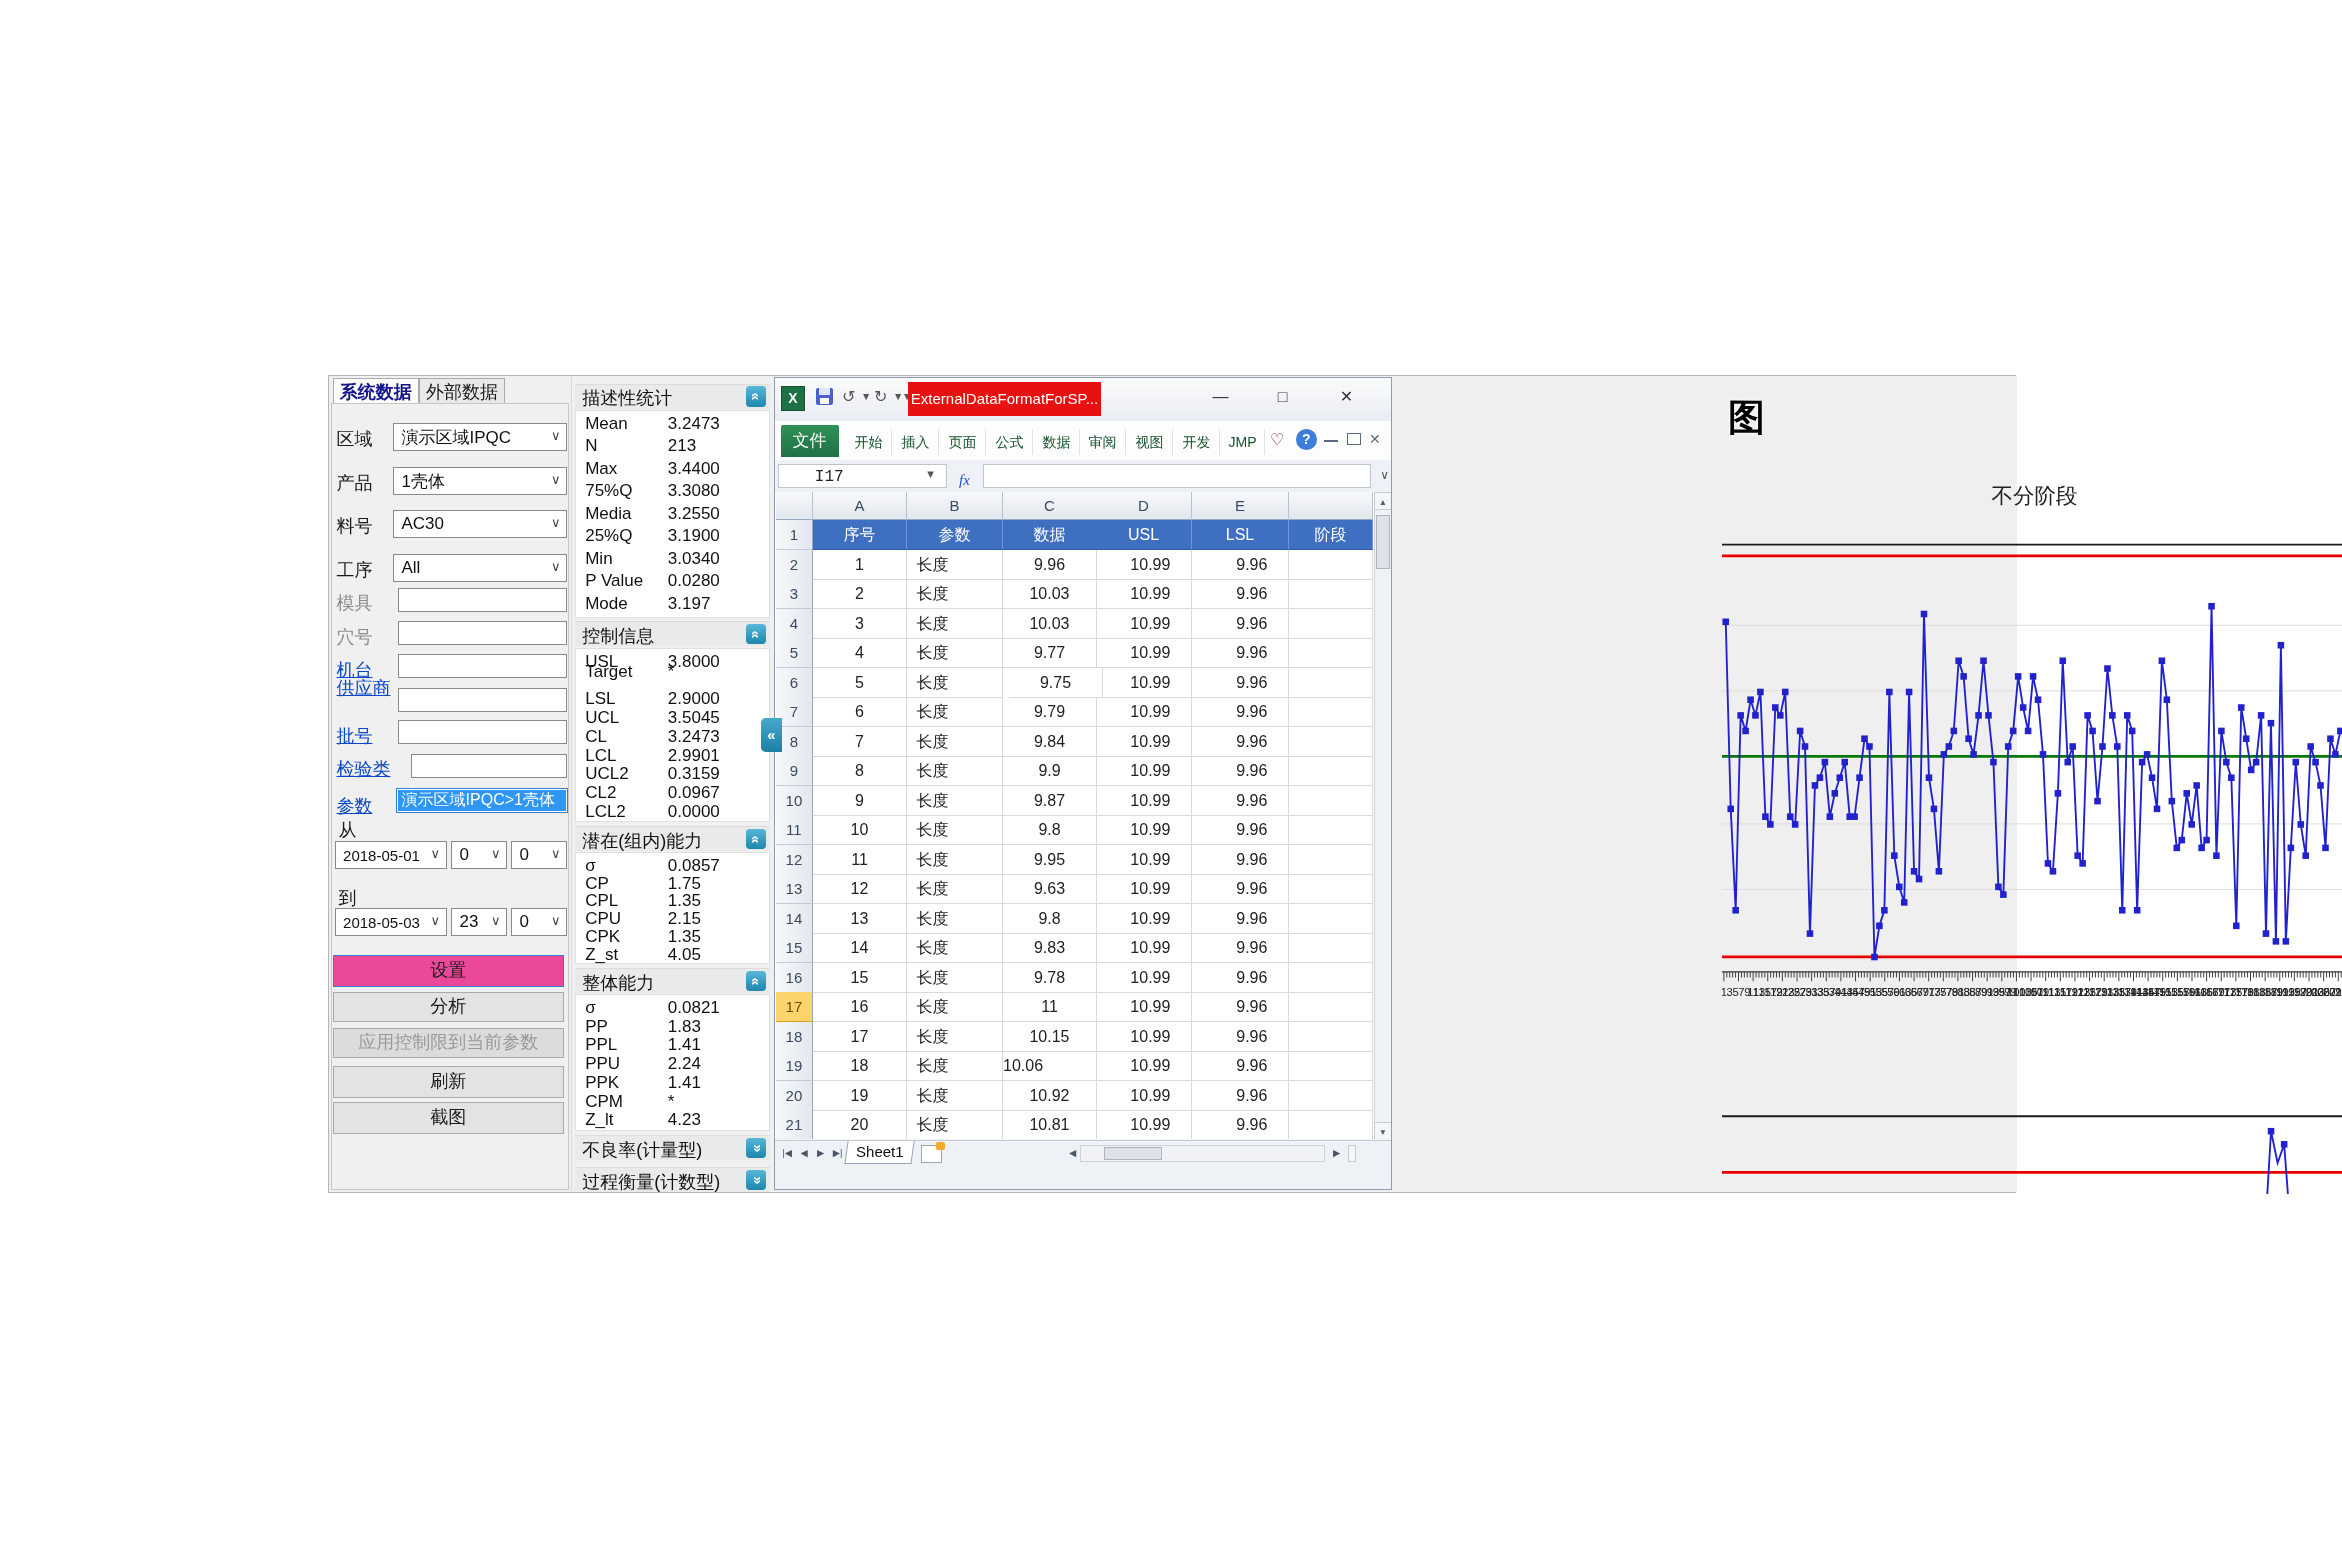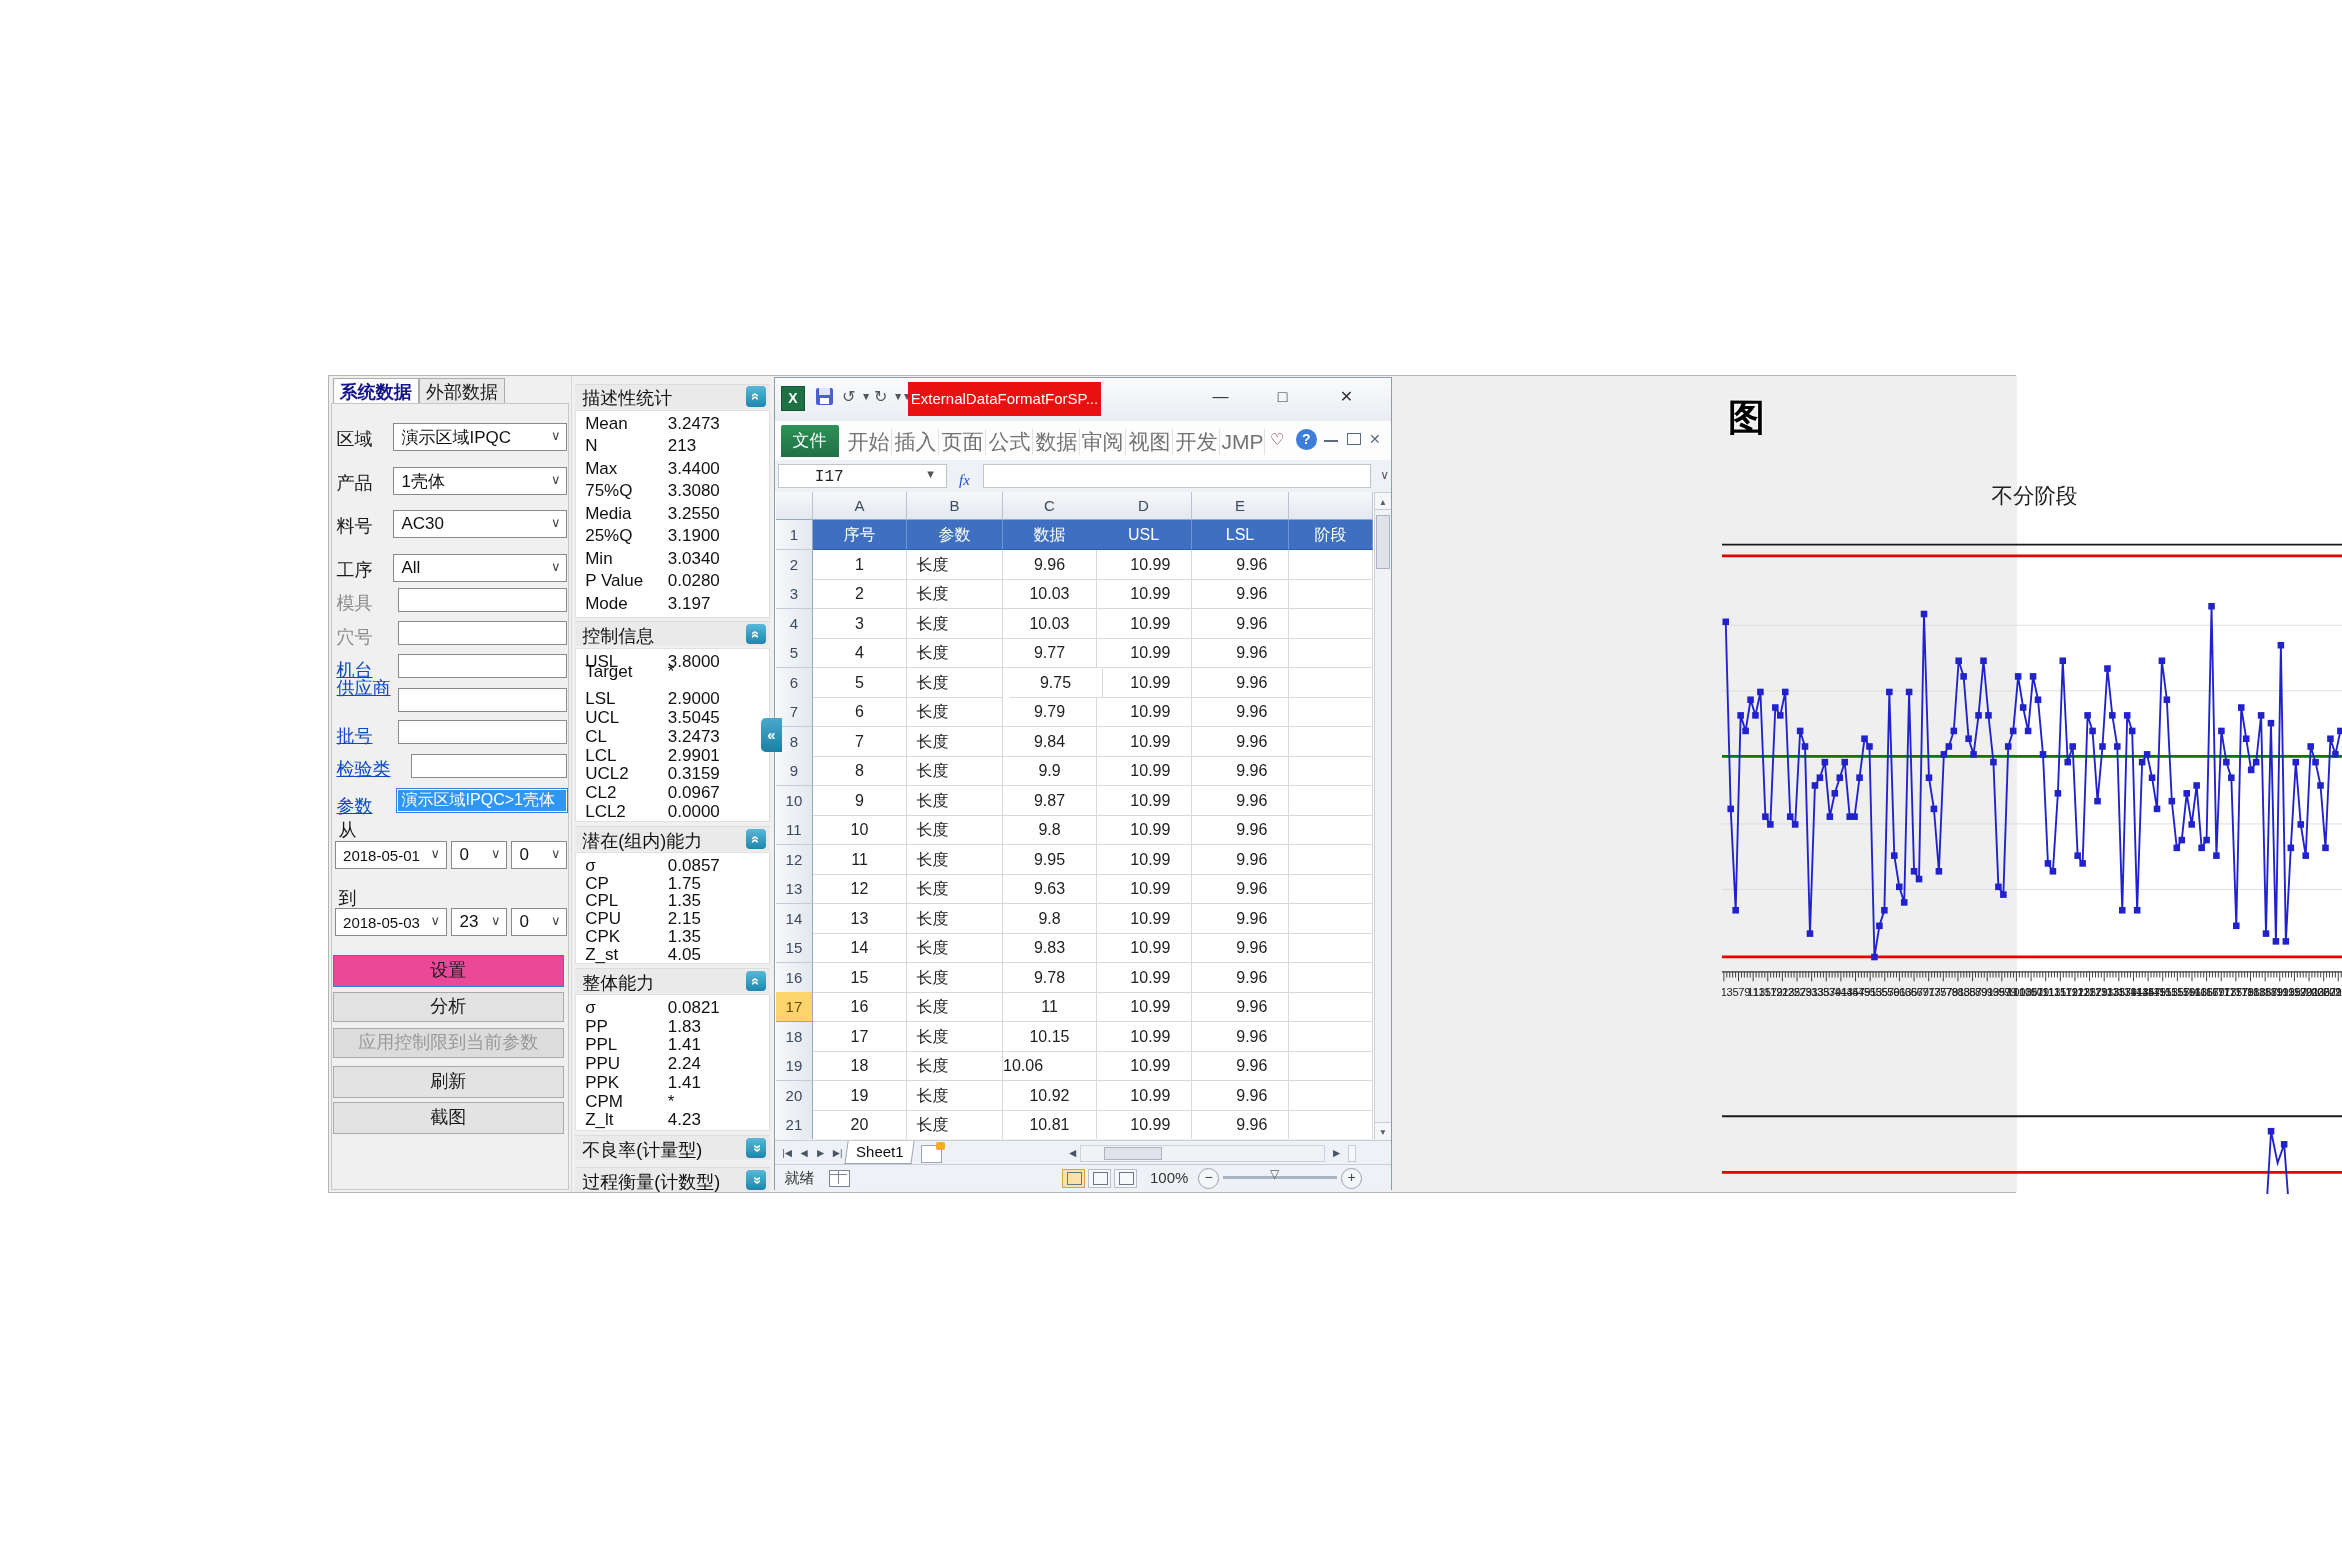--- a/index.html
+++ b/index.html
@@ -44,21 +44,21 @@
   .qat{position:absolute;top:9.4px;font-size:16px;color:#555;}
   .xlogo{position:absolute;left:5.6px;top:8.4px;width:22.5px;height:22.5px;background:#1e7145;border:0.9px solid #145232;color:#fff;font-weight:bold;text-align:center;line-height:22.5px;font-size:14px;}
   .floppy{position:absolute;left:41px;top:10.3px;width:17px;height:17px;background:#4a5fd0;border-radius:1.9px;}
   .floppy:before{content:"";position:absolute;left:2.8px;top:0;width:11.2px;height:6.6px;background:#dfe6ff;}
   .floppy:after{content:"";position:absolute;left:3.7px;bottom:0.9px;width:9.4px;height:6.6px;background:#fff;}
   #xl-title-chip{position:absolute;left:133px;top:3.7px;width:193px;height:34px;background:#e81010;color:#fff;font-size:15px;line-height:34px;text-align:center;white-space:nowrap;overflow:hidden;}
   .winbtn{position:absolute;top:5.6px;width:41px;height:28px;text-align:center;line-height:26px;font-size:16px;color:#333;}
   
   #xl-ribbon{position:absolute;left:0;top:43px;width:100%;height:39px;background:#fdfdfd;border-bottom:0.9px solid #d3d7dd;}
   #file-tab{position:absolute;left:5.6px;top:3.7px;width:58px;height:32px;background:linear-gradient(#2f9156,#1e7145);color:#fff;font-size:17px;text-align:center;line-height:32px;border-radius:1.9px 1.9px 0 0;}
-  .rtab{position:absolute;top:7.5px;height:26px;line-height:26px;font-size:21px;color:#737373;text-align:center;border-right:0.9px solid #e2e2e2;}
+  .rtab{position:absolute;top:7.5px;height:26px;line-height:26px;font-size:14px;color:#14532d;text-align:center;border-right:0.9px solid #e2e2e2;}
   .ricon{position:absolute;top:9.4px;font-size:16px;color:#7a2030;}
   .helpq{position:absolute;top:8.4px;width:20.6px;height:20.6px;border-radius:50%;background:#3d7edb;color:#fff;text-align:center;line-height:20.6px;font-size:14px;font-weight:bold;}
   .miniwin{position:absolute;top:12px;width:14px;height:12px;border:1.9px solid #5a6a80;box-sizing:border-box;}
   .miniwin.dash{border:none;border-bottom:2.8px solid #5a6a80;height:9.4px;}
   .miniwin.x{border:none;color:#5a6a80;font-size:14px;line-height:13px;font-weight:bold;}
   
   #xl-formula{position:absolute;left:0;top:82px;width:100%;height:32px;background:#eef1f6;border-bottom:0.9px solid #c8cdd4;}
   #name-box{position:absolute;left:2.8px;top:3.7px;width:169px;height:24px;background:#fff;border:0.9px solid #c0c5cc;font-size:16px;font-family:"Liberation Mono","DejaVu Sans Mono",monospace;line-height:24px;padding-left:36px;box-sizing:border-box;color:#222;}
   #nb-dd{position:absolute;left:150px;top:7.5px;font-size:11.2px;color:#555;}
   #fx-label{position:absolute;left:184px;top:12px;font-size:15px;font-style:italic;font-family:"Liberation Serif","DejaVu Serif",serif;color:#1d4ed8;}
@@ -1022,33 +1022,15 @@
       <div id="sheet-tab"><span>Sheet1</span></div>
       <div id="new-sheet"></div>
       <span class="navb" style="left:289px;">◀</span>
       <div class="sb" style="left:305px;top:3.7px;width:245px;height:17px;">
         <div class="sb-thumb" style="left:22.5px;top:0.9px;width:58px;height:13px;"></div>
       </div>
       <span class="navb" style="left:553px;">▶</span>
       <div class="sb-btn" style="left:573px;top:3.7px;width:7.5px;height:17px;"></div>
     </div>
 
-    <div id="xl-statusbar">
-      <span style="position:absolute;left:9.4px;top:3.7px;">就绪</span>
-      <div id="macro-icon"></div>
-      <div class="viewbtn on" style="left:287px;">
-          <div class="ic"></div>
-        </div>
-      <div class="viewbtn" style="left:313px;">
-          <div class="ic"></div>
-        </div>
-      <div class="viewbtn" style="left:339px;">
-          <div class="ic"></div>
-        </div>
-      <span style="position:absolute;left:375px;top:3.7px;">100%</span>
-      <div class="zoomc" style="left:423px;">−</div>
-      <div style="position:absolute;left:448px;top:11.2px;width:114px;height:2.8px;background:#aab4c2;"></div>
-      <span style="position:absolute;left:495px;top:1.9px;font-size:12px;color:#55606e;">▽</span>
-      <div class="zoomc" style="left:566px;">+</div>
-    </div>
   </div>
 </div>
 
 
 </body></html>

